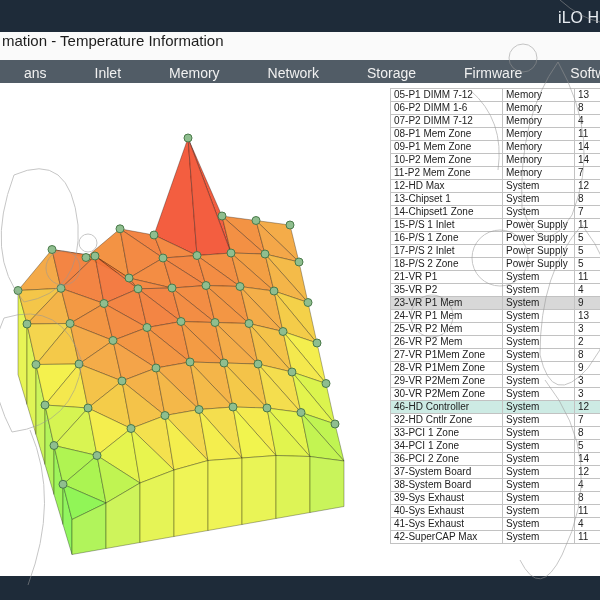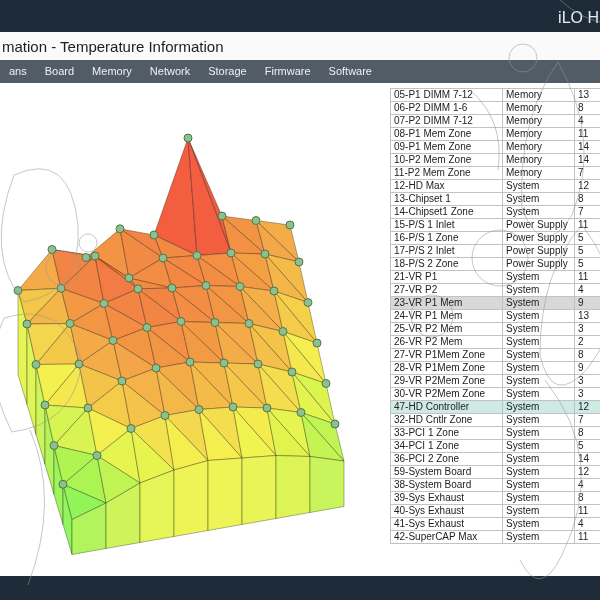--- a/index.html
+++ b/index.html
@@ -3,26 +3,26 @@
 <meta charset="utf-8">
 <style>
   * { margin:0; padding:0; box-sizing:border-box; }
   html,body { width:600px; height:600px; overflow:hidden; background:#fff;
     font-family:"Liberation Sans", sans-serif; position:relative; }
 
   .topbar { position:absolute; top:0; left:0; width:600px; height:32px; background:#1e2b39; z-index:2; }
   .ilo-label { position:absolute; right:1px; top:9px; font-size:16px; color:#e9eef3; white-space:nowrap; }
 
   .titlebar { position:absolute; top:32px; left:0; width:600px; height:28px; background:#fafafa;
-    display:flex; align-items:center; overflow:hidden; z-index:2; }
+    display:flex; overflow:hidden; z-index:2; }
   .title { font-size:15px; color:#1d1d1d; margin-left:2px; white-space:nowrap; }
 
   .tabbar { position:absolute; top:60px; left:0; width:600px; height:23px; background:#515c66;
     display:flex; align-items:stretch; overflow:hidden; z-index:2; }
-  .tab { color:#f1f1f1; font-size:11px; padding:5px 9px; white-space:nowrap; cursor:pointer; }
+  .tab { color:#f1f1f1; font-size:14px; padding:5px 24px; white-space:nowrap; cursor:pointer; }
   .tab.active { background:#ffffff; color:#222; }
 
   .content { position:absolute; top:83px; left:0; width:600px; height:493px; background:#fff; z-index:1; }
   .surface-svg { position:absolute; left:0; top:0; }
 
   .table-wrap { position:absolute; left:390px; top:5px; width:210px; overflow:visible; }
   table { border-collapse:collapse; table-layout:fixed; width:230px; font-size:10px; color:#222; background:#fff; }
   col.c-name { width:112px; } col.c-loc { width:72px; } col.c-val { width:46px; }
   td { border:1px solid #c2c2c2; height:12px; line-height:12px; padding:0 3px;
        overflow:hidden; white-space:nowrap; }
@@ -38,21 +38,21 @@
 <div class="topbar">
   <span class="ilo-label">iLO H</span>
 </div>
 
 <div class="titlebar">
   <span class="title">mation - Temperature Information</span>
 </div>
 
 <div class="tabbar">
     <div class="tab">ans</div>
-    <div class="tab">Board</div>
+    <div class="tab">Inlet</div>
     <div class="tab">Memory</div>
     <div class="tab">Network</div>
     <div class="tab">Storage</div>
     <div class="tab">Firmware</div>
     <div class="tab">Software</div>
   </div>
 
 <div class="content">
   <svg class="surface-svg" width="600" height="493">
       <polygon points="18.0,207.5 27.0,241.0 27.0,321.5 18.0,291.5" fill="hsl(65,88%,61%)" fill-opacity="0.9" stroke="rgba(0,0,0,0.5)" stroke-width="0.6"></polygon>
@@ -297,21 +297,21 @@
             <td>18-P/S 2 Zone</td>
             <td>Power Supply</td>
             <td>5</td>
           </tr>
           <tr>
             <td>21-VR P1</td>
             <td>System</td>
             <td>11</td>
           </tr>
           <tr>
-            <td>27-VR P2</td>
+            <td>35-VR P2</td>
             <td>System</td>
             <td>4</td>
           </tr>
           <tr style="background: rgb(216, 216, 216);">
             <td>23-VR P1 Mem</td>
             <td>System</td>
             <td>9</td>
           </tr>
           <tr>
             <td>24-VR P1 Mem</td>
@@ -342,21 +342,21 @@
             <td>29-VR P2Mem Zone</td>
             <td>System</td>
             <td>3</td>
           </tr>
           <tr>
             <td>30-VR P2Mem Zone</td>
             <td>System</td>
             <td>3</td>
           </tr>
           <tr style="background: rgb(205, 235, 228);">
-            <td>47-HD Controller</td>
+            <td>46-HD Controller</td>
             <td>System</td>
             <td>12</td>
           </tr>
           <tr>
             <td>32-HD Cntlr Zone</td>
             <td>System</td>
             <td>7</td>
           </tr>
           <tr>
             <td>33-PCI 1 Zone</td>
@@ -367,21 +367,21 @@
             <td>34-PCI 1 Zone</td>
             <td>System</td>
             <td>5</td>
           </tr>
           <tr>
             <td>36-PCI 2 Zone</td>
             <td>System</td>
             <td>14</td>
           </tr>
           <tr>
-            <td>59-System Board</td>
+            <td>37-System Board</td>
             <td>System</td>
             <td>12</td>
           </tr>
           <tr>
             <td>38-System Board</td>
             <td>System</td>
             <td>4</td>
           </tr>
           <tr>
             <td>39-Sys Exhaust</td>

